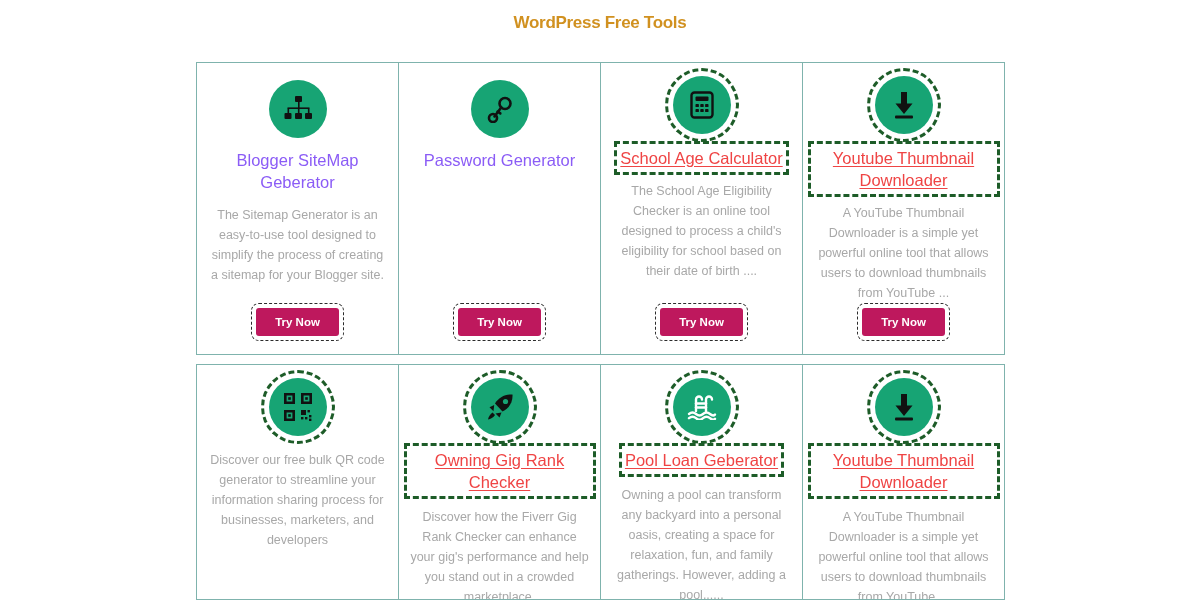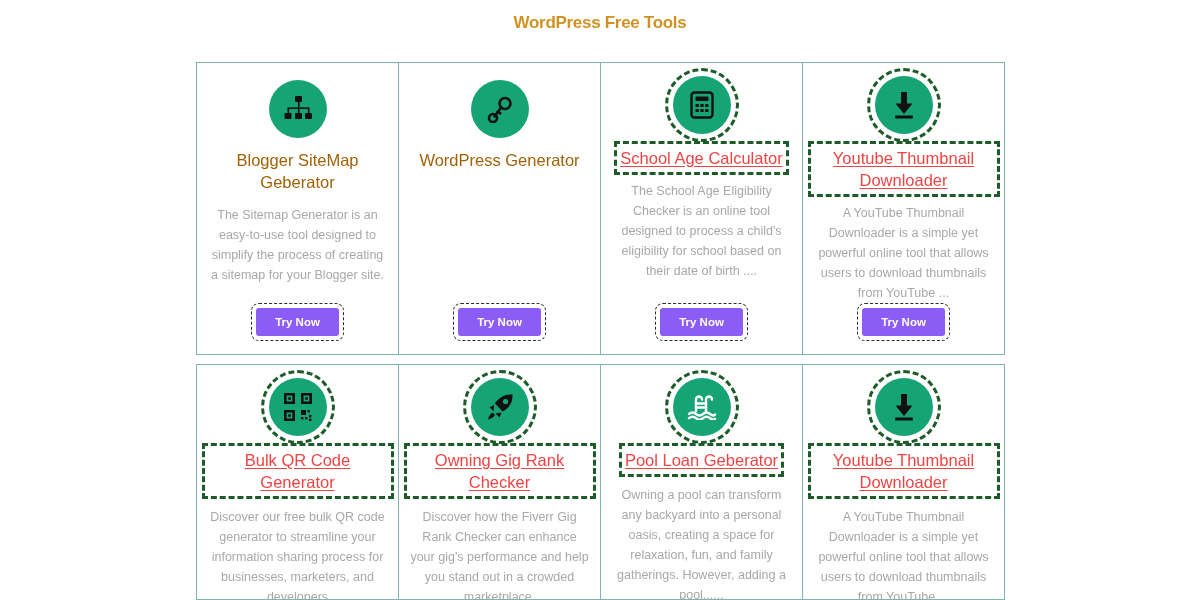--- a/index.html
+++ b/index.html
@@ -68,21 +68,21 @@
     border-radius: 50%;
     pointer-events: none;
   }
   .icon-circle svg { display: block; }
 
   
   .card-title {
     margin: 11px 0 0 0;
     font-size: 16.5px;
     line-height: 22px;
-    color: #a16207;
+    color: #8b5cf6;
     text-align: center;
     font-weight: normal;
     max-width: 180px;
   }
   .card-title.link {
     color: #ef4444;
     text-decoration: underline;
     text-underline-offset: 2px;
     outline: 3px dashed #1d5c28;
     outline-offset: 3px;
@@ -99,21 +99,21 @@
     color: #a8a8a8;
     text-align: center;
     max-width: 183px;
   }
   .row-2 .card-desc { margin-top: 14px; }
 
   
   .btn-wrap { margin-top: auto; margin-bottom: 18px; }
   .try-btn {
     display: inline-block;
-    background: #8b5cf6;
+    background: #be185d;
     color: #ffffff;
     font-size: 11.5px;
     font-weight: bold;
     padding: 8px 19px;
     border: none;
     border-radius: 3px;
     cursor: pointer;
     outline: 1px dashed #2b2b2b;
     outline-offset: 4px;
     font-family: "Liberation Sans", sans-serif;
@@ -154,21 +154,21 @@
               <svg width="28" height="28" viewBox="0 0 28 28">
                 <g fill="none" stroke="#111111" stroke-width="2.6" stroke-linecap="round">
                   <circle cx="19" cy="8.5" r="5.5"></circle>
                   <path d="M15.2 12.4 L8.5 21.5"></path>
                   <circle cx="7" cy="23" r="4"></circle>
                   <path d="M11.6 16.5 L14.3 18.4"></path>
                 </g>
               </svg>
             </div>
           </div>
-          <h2 class="card-title">WordPress Generator</h2>
+          <h2 class="card-title">Password Generator</h2>
           <div class="btn-wrap"><button class="try-btn">Try Now</button></div>
         </div>
         <div class="card">
           <div class="icon-wrap focused">
             <div class="icon-circle">
               <svg width="24" height="28" viewBox="0 0 24 28">
                 <rect x="1.5" y="1.5" width="21" height="25" rx="3" fill="none" stroke="#111111" stroke-width="2.4"></rect>
                 <rect x="5.5" y="5.5" width="13" height="4.5" rx="1" fill="#111111"></rect>
                 <g fill="#111111">
                   <rect x="5.5" y="13" width="3.4" height="3.1" rx="0.7"></rect>
@@ -220,21 +220,20 @@
                   <rect x="23.5" y="17" width="2.4" height="2.4"></rect>
                   <rect x="17" y="24" width="2.4" height="2.4"></rect>
                   <rect x="21" y="24" width="2.4" height="2.4"></rect>
                   <rect x="25" y="22" width="2.4" height="2.4"></rect>
                   <rect x="25" y="25.6" width="2.4" height="2.4"></rect>
                 </g>
               </svg>
             </div>
             <div class="icon-focus-ring"></div>
           </div>
-          <a class="card-title link">Bulk QR Code Generator</a>
           <p class="card-desc">Discover our free bulk QR code generator to streamline your information sharing process for businesses, marketers, and developers</p>
         </div>
         <div class="card">
           <div class="icon-wrap focused">
             <div class="icon-circle">
               <svg width="28" height="28" viewBox="0 0 28 28">
                 <g fill="#111111">
                   <path d="M26.5 1.5 C19 1 12.5 4.5 9 10.5 L16.5 18.5 C23 15.5 27 9 26.5 1.5 Z"></path>
                   <circle cx="19.5" cy="8.5" r="2.6" fill="#17a474"></circle>
                   <path d="M8.2 12 L3.5 14.2 L7.5 18.2 Z"></path>

